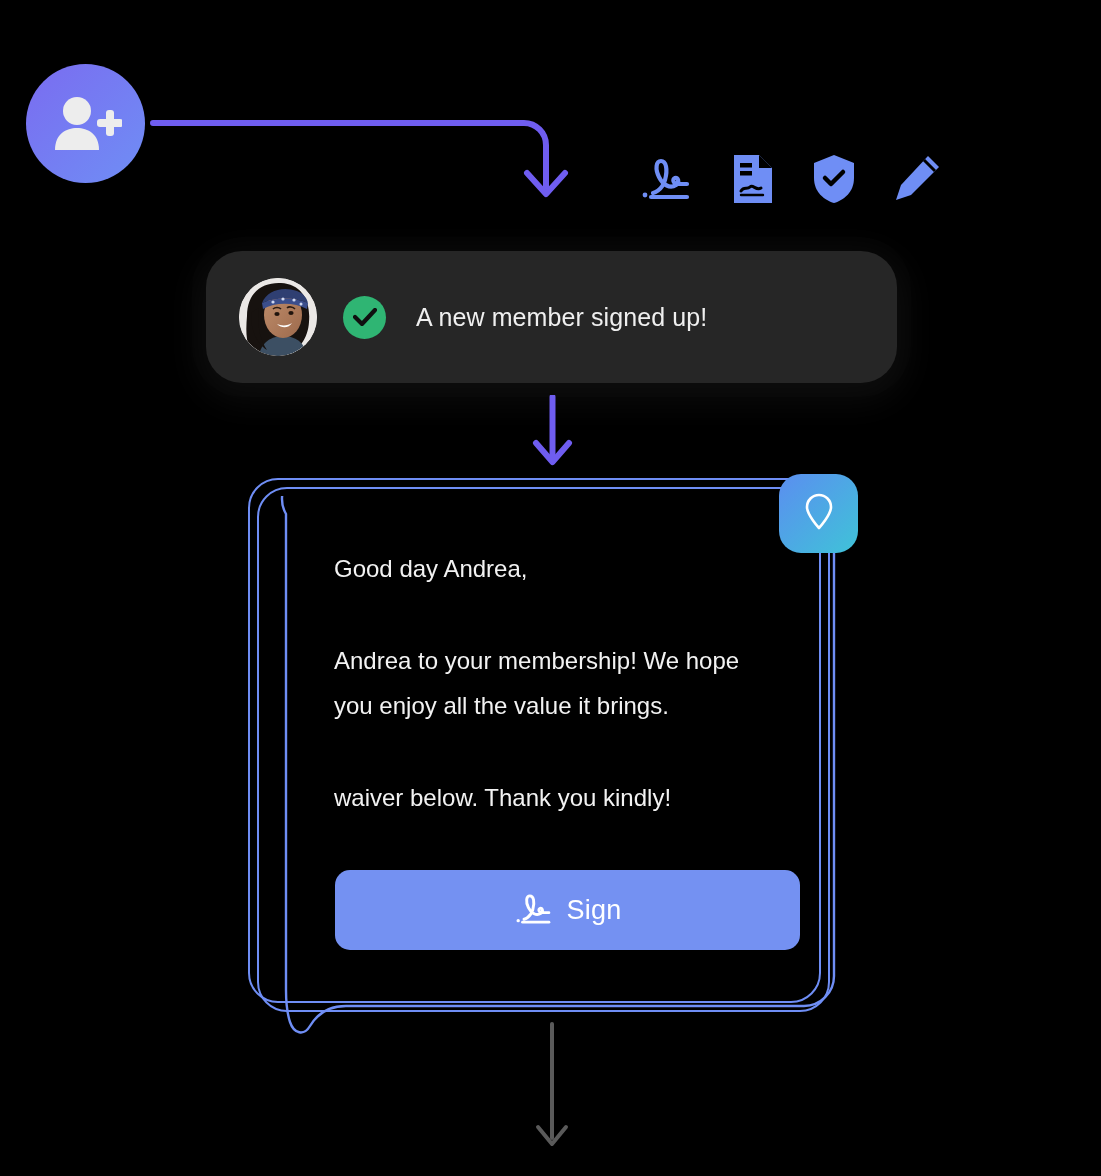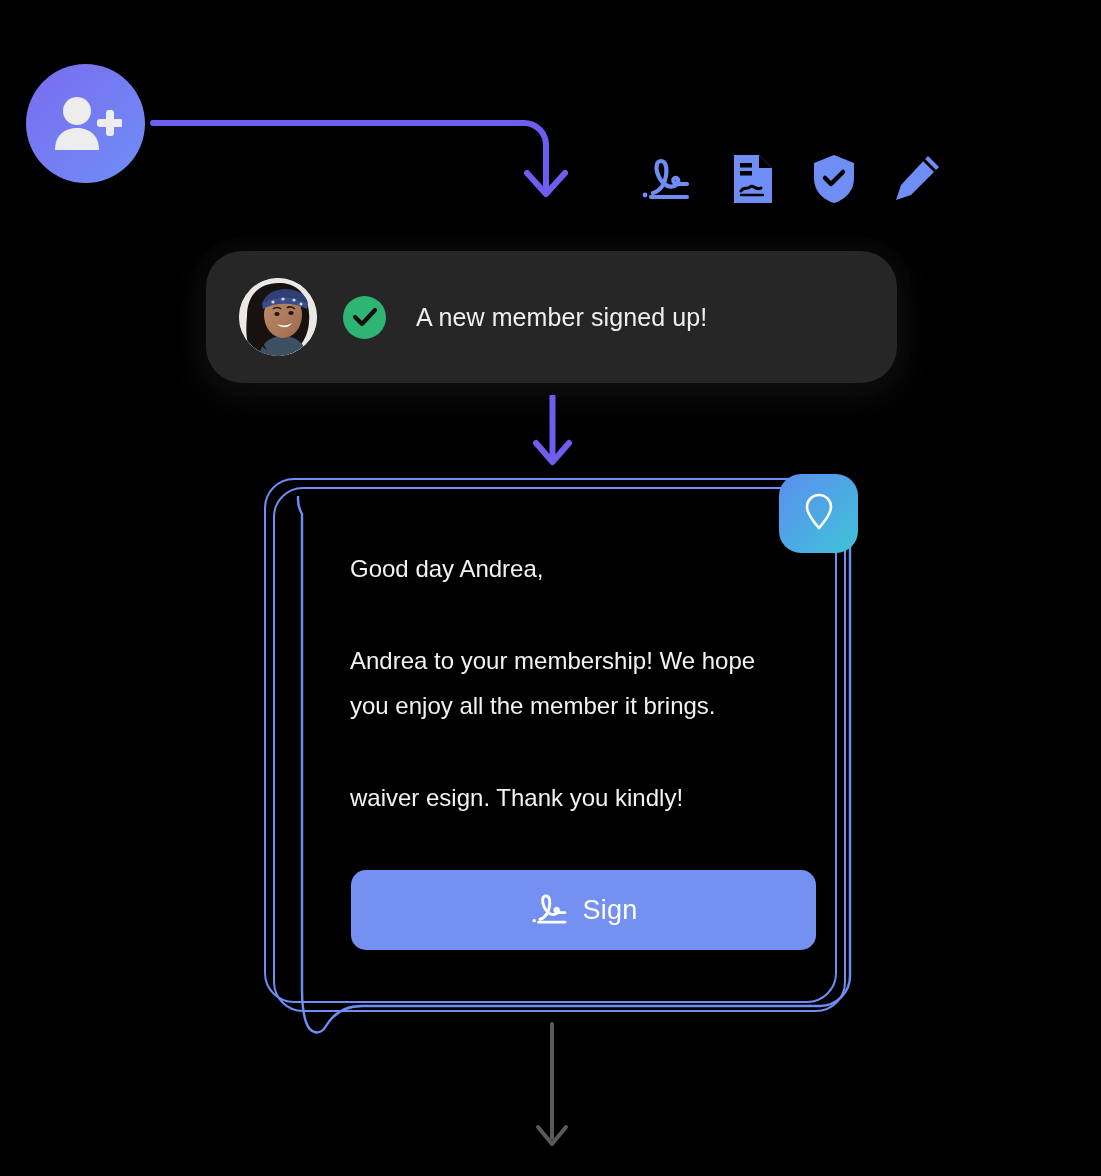--- a/index.html
+++ b/index.html
@@ -70,21 +70,21 @@
     color: #efefef;
     font-size: 25px;
     letter-spacing: 0.1px;
     white-space: nowrap;
   }
 
   
   #purple-arrow { position: absolute; left: 530px; top: 395px; }
 
   
-  #card-wrap { position: absolute; left: 264px; top: 478px; width: 600px; height: 560px; padding-left: 32px; }
+  #card-wrap { position: absolute; left: 248px; top: 478px; width: 600px; height: 560px; padding-left: 32px; }
   .card-ghost {
     position: absolute;
     width: 573px; height: 525px;
     border: 2px solid #6f8ef5;
     border-radius: 30px;
   }
   #ghost-1 { left: 0px;  top: 0px;  }
   #ghost-2 { left: 9px;  top: 9px;  }
 
   #card-main {
@@ -262,23 +262,23 @@
       <svg class="bubble-svg" width="584" height="560" viewBox="0 0 584 560" fill="none">
         <path d="M32 2 H550 A30 30 0 0 1 580 32 V494 A30 30 0 0 1 550 524 H92
                  C72 524 62 534 56 544 C50 554 40 552 36 540 C33 531 32 520 32 508
                  V32 A30 30 0 0 1 32 2 Z" stroke="#6f8ef5" stroke-width="2.4" fill="none" transform="translate(-12,-14)"></path>
       </svg>
 
       <div id="card-body">
         <div class="msg-line">Good day Andrea,</div>
         <div class="msg-gap"></div>
         <div class="msg-line">Andrea to your membership! We hope</div>
-        <div class="msg-line">you enjoy all the member it brings.</div>
+        <div class="msg-line">you enjoy all the value it brings.</div>
         <div class="msg-gap"></div>
-        <div class="msg-line">waiver esign. Thank you kindly!</div>
+        <div class="msg-line">waiver below. Thank you kindly!</div>
 
         <button id="sign-button">
           <span>
             <svg width="42" height="38" viewBox="0 0 56 52" fill="none">
               <path d="M13 40 C13 40 22 38 25 27 C28 16 26 8 21 8 C16 8 15 16 19 24 C23 32 30 36 36 32 C40 29 38 24 35 25 C32 26 33 31 38 31 H47" stroke="#ffffff" stroke-width="4" stroke-linecap="round" stroke-linejoin="round"></path>
               <path d="M11 44 H47" stroke="#ffffff" stroke-width="4" stroke-linecap="round"></path>
               <circle cx="5" cy="42" r="2.3" fill="#ffffff"></circle>
             </svg>
           </span>
           <span id="sign-button-label">Sign</span>

